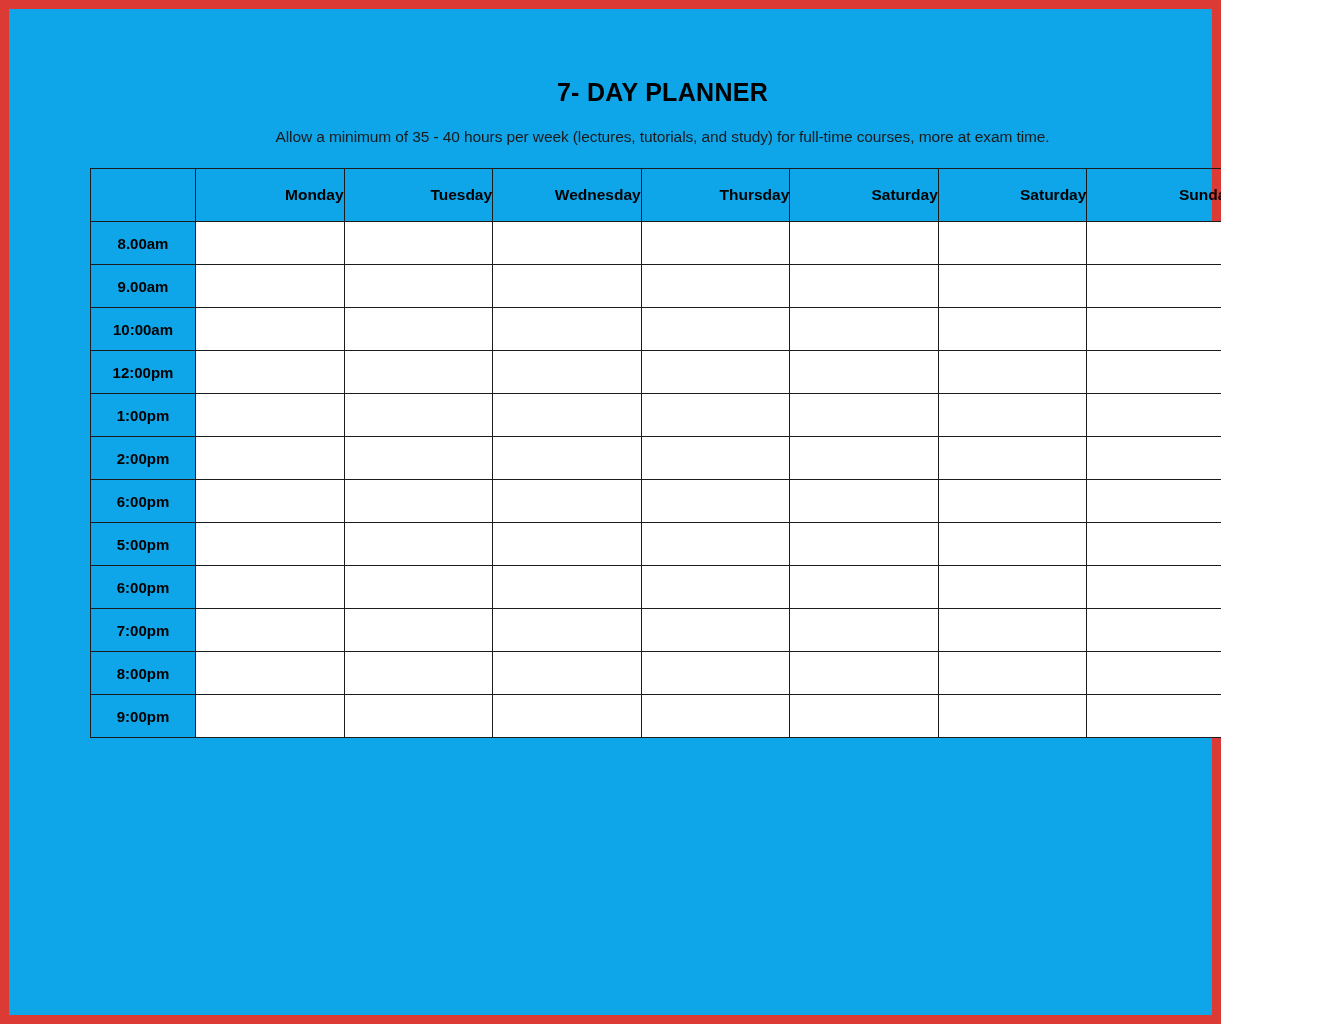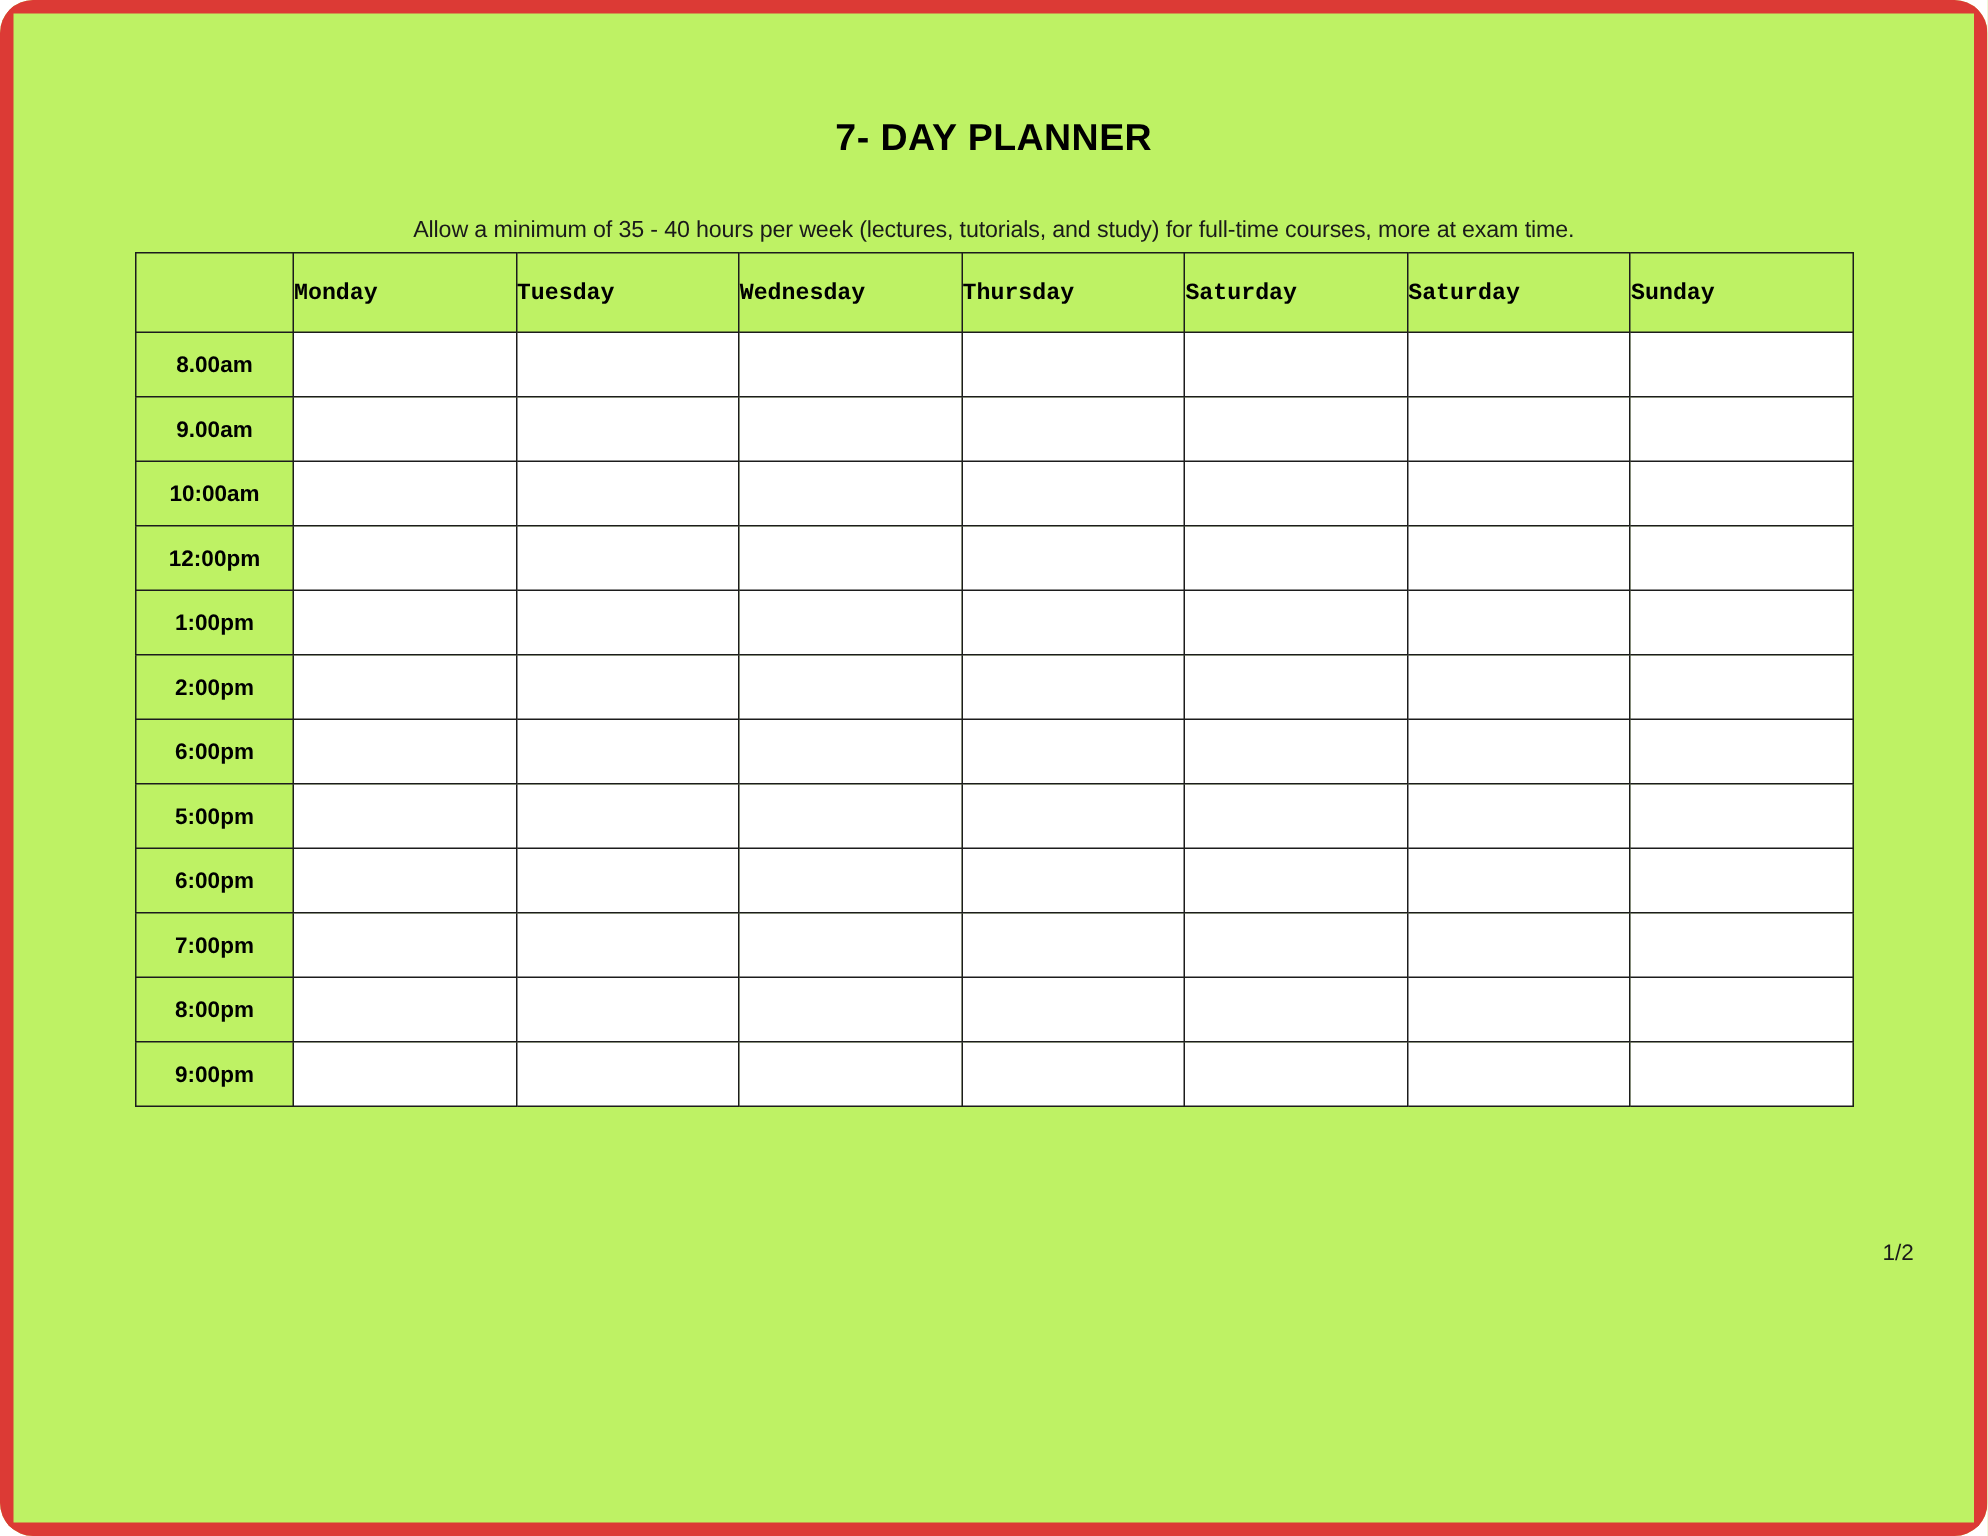--- a/index.html
+++ b/index.html
@@ -6,25 +6,24 @@
 
   html, body {
     width: 1325px;
     height: 1024px;
     background: #ffffff;
     font-family: "Liberation Sans", sans-serif;
   }
 
   #page {
     position: relative;
-    width: 1325px;
+    width: 1221px;
     height: 1024px;
-    background: #bef264;
+    background: #0ea5e9;
     overflow: hidden;
-    border-radius: 22px;
   }
 
   
   .border-bar { position: absolute; background: #dc3a35; }
   .border-top    { left: 0;  top: 0;    width: 1325px; height: 9px; }
   .border-bottom { left: 0;  bottom: 0; width: 1325px; height: 9px; }
   .border-left   { left: 0;  top: 0;    width: 9px;  height: 1024px; }
   .border-right  { right: 0; top: 0;    width: 9px;  height: 1024px; }
 
   
@@ -41,21 +40,20 @@
 
   .doc-subtitle {
     position: absolute;
     left: 0; top: 128px;
     width: 1325px;
     text-align: center;
     font-size: 15.5px;
     font-weight: normal;
     color: #1a1a1a;
     letter-spacing: -0.1px;
-    margin-top: 17px;
   }
 
   
   .planner-wrap {
     position: absolute;
     left: 90px;
     top: 168px;
     width: 1145px;
   }
 
@@ -72,23 +70,22 @@
   }
 
   col.time-col { width: 105px; }
   col.day-col  { width: 148.57px; }
 
   table.planner thead th {
     height: 53px;
     font-size: 15.5px;
     font-weight: bold;
     color: #000000;
-    text-align: left;
+    text-align: right;
     vertical-align: middle;
-    font-family: Liberation Mono, monospace;
   }
 
   table.planner tbody th.time-label {
     height: 43px;
     font-size: 15px;
     font-weight: bold;
     color: #000000;
     text-align: center;
     vertical-align: middle;
     white-space: nowrap;

